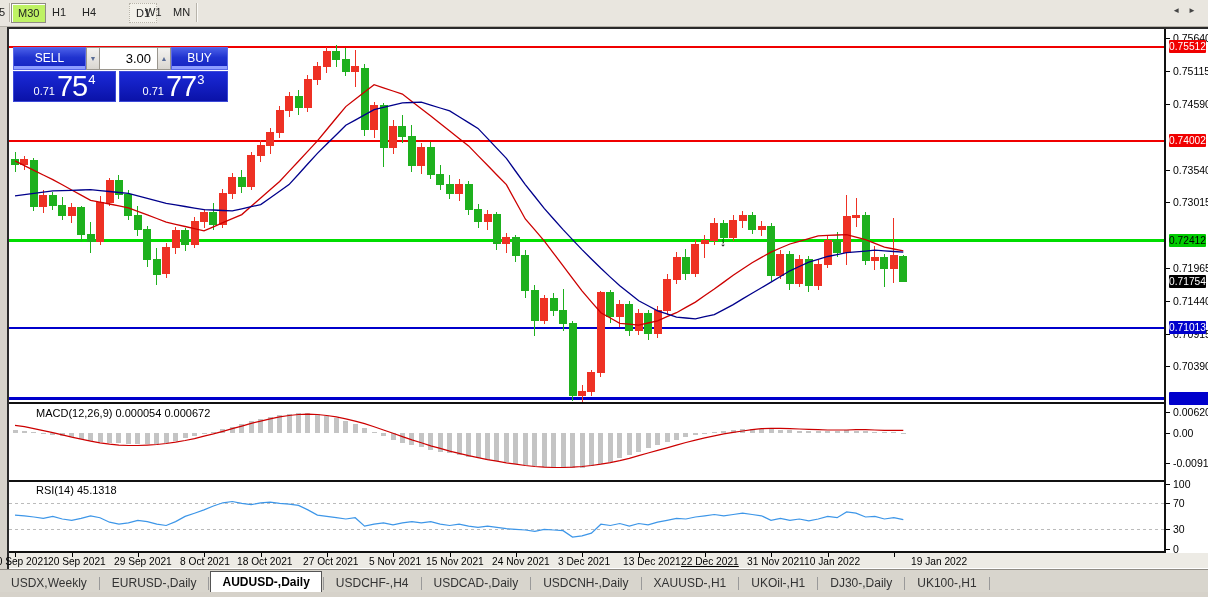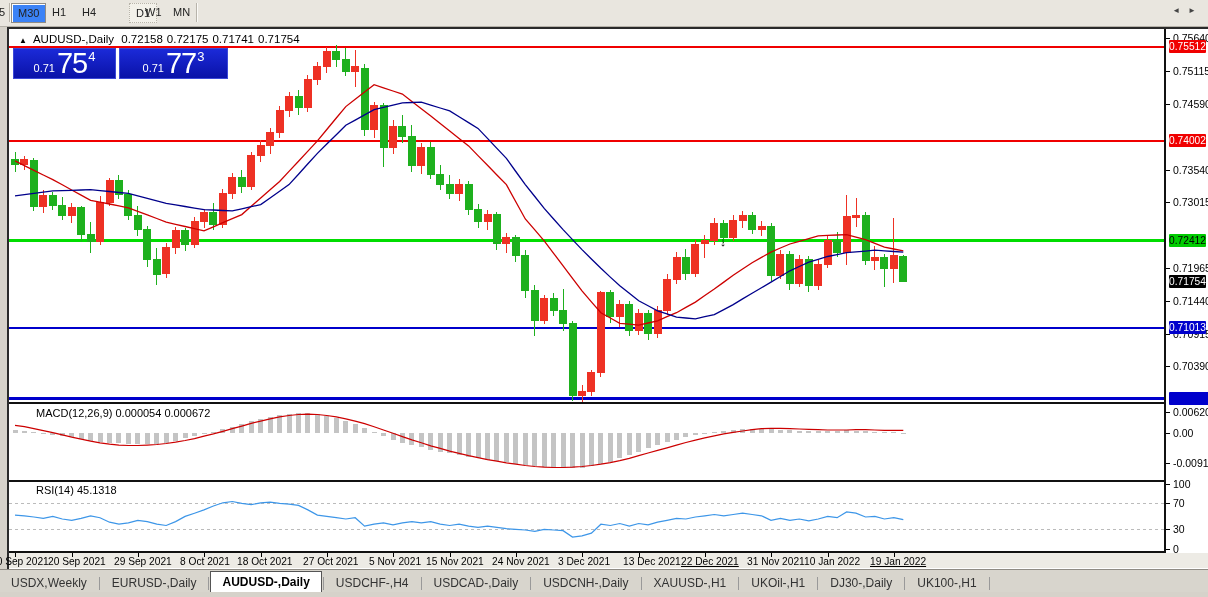--- a/index.html
+++ b/index.html
@@ -1,20 +1,20 @@
 <!DOCTYPE html>
 <html><head>
 <meta charset="utf-8">
 <style>
   html,body{margin:0;padding:0;background:#d6d2ca;font-family:"Liberation Sans",sans-serif;}
   #app{position:relative;width:1208px;height:597px;overflow:hidden;background:#d6d2ca;}
   
   .toolbar{position:absolute;left:0;top:0;width:1208px;height:26px;background:#e9e6df;border-bottom:1px solid #b5b1a8;}
   .tf-btn{position:absolute;top:3px;height:18px;line-height:18px;padding:0 6px;font-size:11px;color:#222;cursor:default;}
-  .tf-btn.active{background:#3b82f6;border:1px solid #8f8b84;box-shadow:inset 1px 1px 0 #fff;}
+  .tf-btn.active{background:#bef264;border:1px solid #8f8b84;box-shadow:inset 1px 1px 0 #fff;}
   .tf-btn.hl{background:#f3f1ea;border:1px dotted #b8b4aa;}
   .tb-sep{position:absolute;top:3px;width:1px;height:19px;background:#b8b4ab;box-shadow:1px 0 0 #fbfaf7;}
   
   .chart-window{position:absolute;left:7px;top:27px;width:1199px;height:541px;background:#fff;border:2px solid #2a2a2a;border-right:none;}
   .plot{position:absolute;left:0;background:#fff;overflow:hidden;}
   .sep{position:absolute;left:0;width:100%;height:2px;background:#111;}
   .axis-col{position:absolute;top:0;right:0;width:42px;height:524px;background:#fff;border-left:2px solid #111;}
   .tick-dash{position:absolute;left:0;width:4px;height:1px;background:#000;}
   .tick-label{position:absolute;left:7px;font-size:10.5px;color:#000;white-space:nowrap;}
   .badge{position:absolute;left:3px;width:37px;height:13px;line-height:13px;text-align:center;font-size:10.2px;border-radius:1px;}
@@ -263,25 +263,28 @@
           <rect x="862.4" y="228.7" width="7" height="2.5" fill="#ee3124" stroke="#ee3124" shape-rendering="crispEdges"></rect>
           <line x1="875.4" x2="875.4" y1="225.0" y2="258.1" stroke="#1eb01e" stroke-width="1" shape-rendering="crispEdges"></line>
           <rect x="871.9" y="228.7" width="7" height="10.6" fill="#1eb01e" stroke="#1eb01e" shape-rendering="crispEdges"></rect>
           <line x1="884.8499999999999" x2="884.8499999999999" y1="188.7" y2="254.3" stroke="#ee3124" stroke-width="1" shape-rendering="crispEdges"></line>
           <rect x="881.3" y="226.8" width="7" height="12.5" fill="#ee3124" stroke="#ee3124" shape-rendering="crispEdges"></rect>
           <line x1="894.3" x2="894.3" y1="225.9" y2="253.0" stroke="#1eb01e" stroke-width="1" shape-rendering="crispEdges"></line>
           <rect x="890.8" y="227.0" width="7" height="25.2" fill="#1eb01e" stroke="#1eb01e" shape-rendering="crispEdges"></rect>
           <path d="M6.0 131.9 L15.4 136.6 L24.9 141.3 L34.3 146.0 L43.8 150.6 L53.3 155.8 L62.7 161.0 L72.1 166.1 L81.6 171.3 L91.0 173.1 L100.5 175.0 L109.9 176.9 L119.4 178.8 L128.8 182.3 L138.3 185.9 L147.8 189.5 L157.2 193.1 L166.6 195.3 L176.1 197.5 L185.5 199.7 L195.0 201.9 L204.4 197.8 L213.9 193.7 L223.3 189.7 L232.8 185.6 L242.2 177.3 L251.7 169.1 L261.1 160.8 L270.6 152.5 L280.0 142.4 L289.5 132.2 L298.9 122.1 L308.4 111.9 L317.8 100.5 L327.3 89.0 L336.8 77.6 L346.2 70.3 L355.6 63.0 L365.1 55.7 L374.5 58.8 L384.0 62.0 L393.4 65.1 L402.9 72.4 L412.3 79.7 L421.8 86.9 L431.2 94.4 L440.7 101.9 L450.1 109.4 L459.6 116.9 L469.0 126.6 L478.5 136.3 L487.9 146.0 L497.4 155.6 L506.8 172.8 L516.3 190.0 L525.8 200.9 L535.2 211.9 L544.6 224.3 L554.1 236.8 L563.5 249.3 L573.0 261.8 L582.4 272.8 L591.9 283.7 L601.3 289.0 L610.8 294.3 L620.3 295.2 L629.7 296.2 L639.1 294.0 L648.6 291.8 L658.0 287.7 L667.5 283.7 L676.9 278.4 L686.4 273.1 L695.8 266.5 L705.3 260.0 L714.8 253.1 L724.2 246.2 L733.6 240.0 L743.1 233.7 L752.5 228.4 L762.0 223.1 L771.4 219.0 L780.9 215.0 L790.3 212.3 L799.8 209.6 L809.2 206.9 L818.7 206.4 L828.1 206.0 L837.6 205.6 L847.0 208.1 L856.5 210.6 L865.9 214.4 L875.4 218.1 L884.8 220.0 L894.3 221.9" fill="none" stroke="#cc0000" stroke-width="1.3"></path>
           <path d="M6.0 166.9 L15.4 165.6 L24.9 164.4 L34.3 163.1 L43.8 161.9 L53.3 161.6 L62.7 161.3 L72.1 161.0 L81.6 160.6 L91.0 161.6 L100.5 162.5 L109.9 163.5 L119.4 164.4 L128.8 166.9 L138.3 169.4 L147.8 171.9 L157.2 174.4 L166.6 175.9 L176.1 177.5 L185.5 179.1 L195.0 180.6 L204.4 181.0 L213.9 181.5 L223.3 181.9 L232.8 179.8 L242.2 177.7 L251.7 175.6 L261.1 169.0 L270.6 162.3 L280.0 155.6 L289.5 145.2 L298.9 134.8 L308.4 124.4 L317.8 115.0 L327.3 105.7 L336.8 96.3 L346.2 91.1 L355.6 85.9 L365.1 80.7 L374.5 78.4 L384.0 76.1 L393.4 73.8 L402.9 73.5 L412.3 73.2 L421.8 76.1 L431.2 79.0 L440.7 81.9 L450.1 87.8 L459.6 93.6 L469.0 99.4 L478.5 109.4 L487.9 119.4 L497.4 129.4 L506.8 142.5 L516.3 155.6 L525.8 167.5 L535.2 179.4 L544.6 190.0 L554.1 200.6 L563.5 210.6 L573.0 220.6 L582.4 230.0 L591.9 239.3 L601.3 248.1 L610.8 256.8 L620.3 264.3 L629.7 271.8 L639.1 276.8 L648.6 281.8 L658.0 284.9 L667.5 288.1 L676.9 289.0 L686.4 289.9 L695.8 287.7 L705.3 285.6 L714.8 280.6 L724.2 275.6 L733.6 269.9 L743.1 264.3 L752.5 258.7 L762.0 253.1 L771.4 247.5 L780.9 241.8 L790.3 237.5 L799.8 233.1 L809.2 230.3 L818.7 227.5 L828.1 225.6 L837.6 223.7 L847.0 222.9 L856.5 222.1 L865.9 221.2 L875.4 221.9 L884.8 222.5 L894.3 223.1" fill="none" stroke="#00008b" stroke-width="1.3"></path>
         </svg>
-      <div class="chart-title">
-        <span class="tri">▲</span><span>AUDUSD-,Daily</span>
-        <span>0.72158</span><span>0.72175</span><span>0.71741</span><span>0.71754</span>
-      </div>
       <div class="trade-panel">
+        <div class="tp-row1">
+          <div class="btn-trade btn-sell">SELL</div>
+          <div class="spin">▼</div>
+          <div class="vol-box">3.00</div>
+          <div class="spin">▲</div>
+          <div class="btn-trade btn-buy">BUY</div>
+        </div>
         <div class="tp-row2">
           <div class="price-box pb-sell">
             <span class="pb-small">0.71</span>
             <span class="pb-big">75</span>
             <span class="pb-sup">4</span>
           </div>
           <div class="price-box pb-buy">
             <span class="pb-small">0.71</span>
             <span class="pb-big">77</span>
             <span class="pb-sup">3</span>
@@ -431,21 +434,21 @@
         <div class="d-label" style="left: 549px;">3 Dec 2021</div>
         <div class="d-tick" style="left: 630px;"></div>
         <div class="d-label" style="left: 602px; margin-left: 12px;">13 Dec 2021</div>
         <div class="d-tick" style="left: 696px;"></div>
         <div class="d-label" style="left: 672px; text-decoration: underline;">22 Dec 2021</div>
         <div class="d-tick" style="left: 762px;"></div>
         <div class="d-label" style="left: 738px;">31 Nov 2021</div>
         <div class="d-tick" style="left: 819px;"></div>
         <div class="d-label" style="left: 795px;">10 Jan 2022</div>
         <div class="d-tick" style="left: 885px;"></div>
-        <div class="d-label" style="left: 861px; text-decoration: underline;">19 Jan 2022</div>
+        <div class="d-label" style="left: 902px;">19 Jan 2022</div>
       </div>
 
     <div class="axis-col" id="axis-col">
         <div class="tick-dash" style="top: 9px;"></div>
         <div class="tick-label" style="top: 3px;">0.75640</div>
         <div class="tick-dash" style="top: 42px;"></div>
         <div class="tick-label" style="top: 36px;">0.75115</div>
         <div class="tick-dash" style="top: 75px;"></div>
         <div class="tick-label" style="top: 69px;">0.74590</div>
         <div class="tick-dash" style="top: 141px;"></div>

